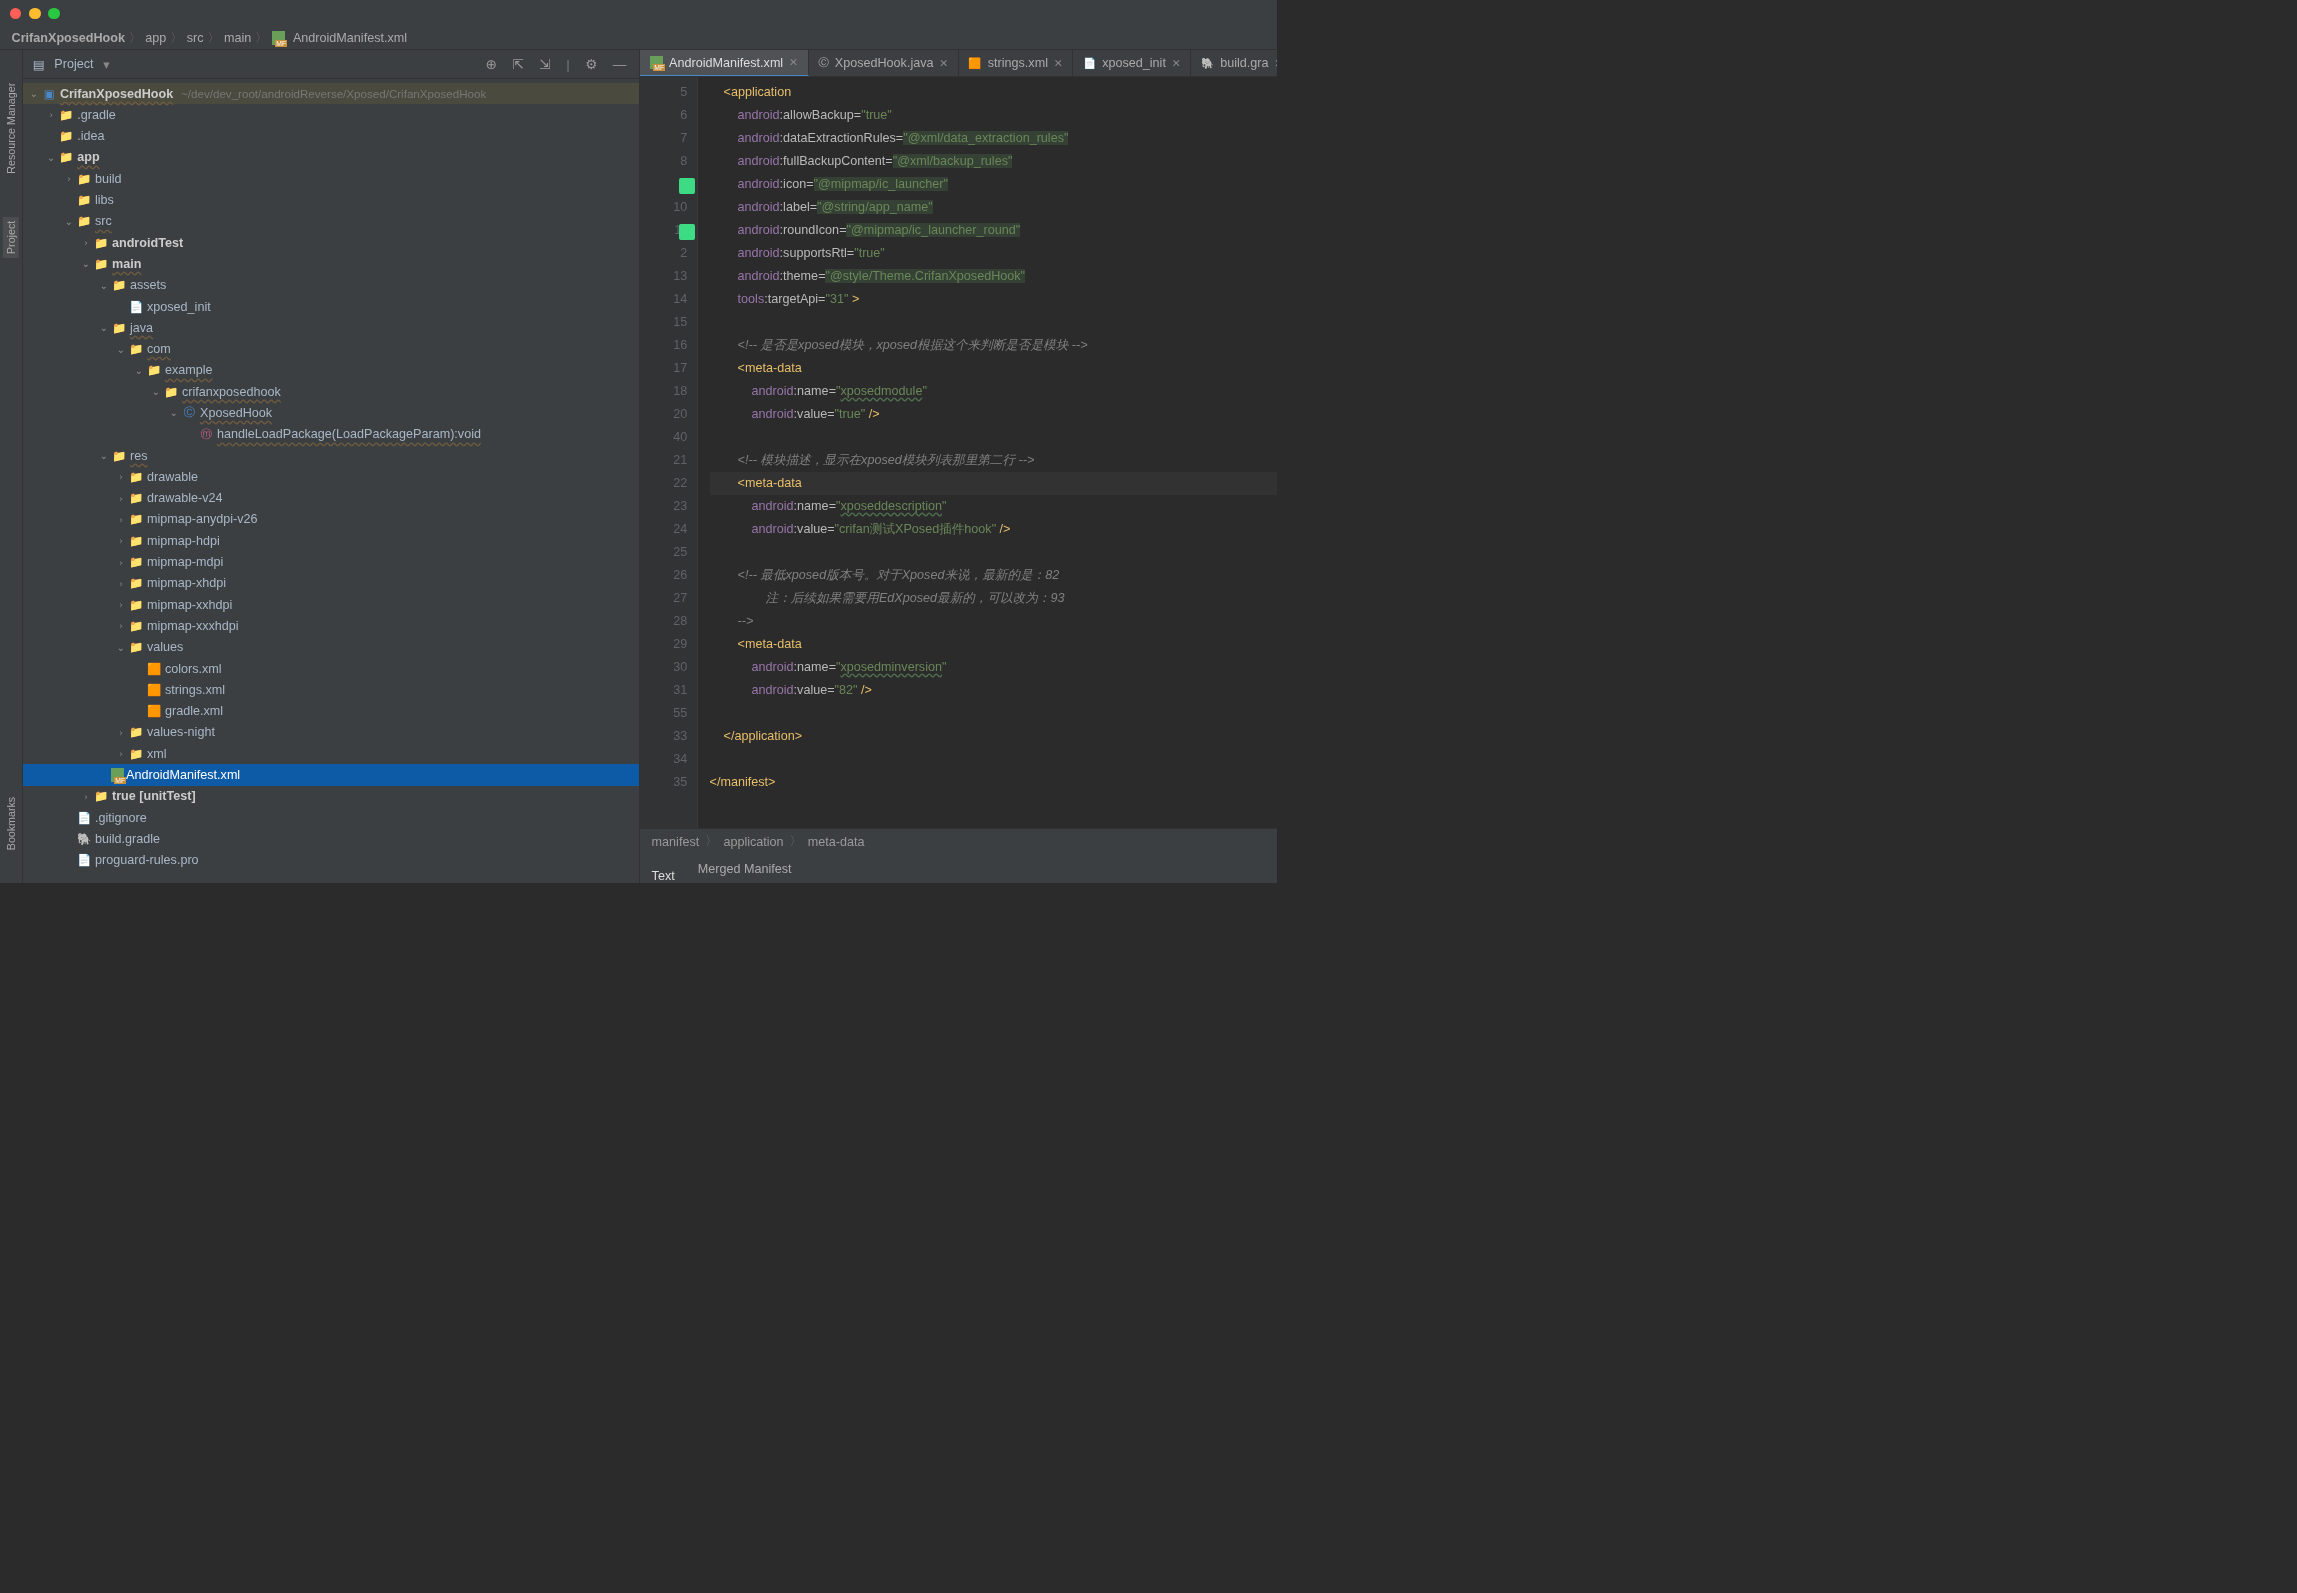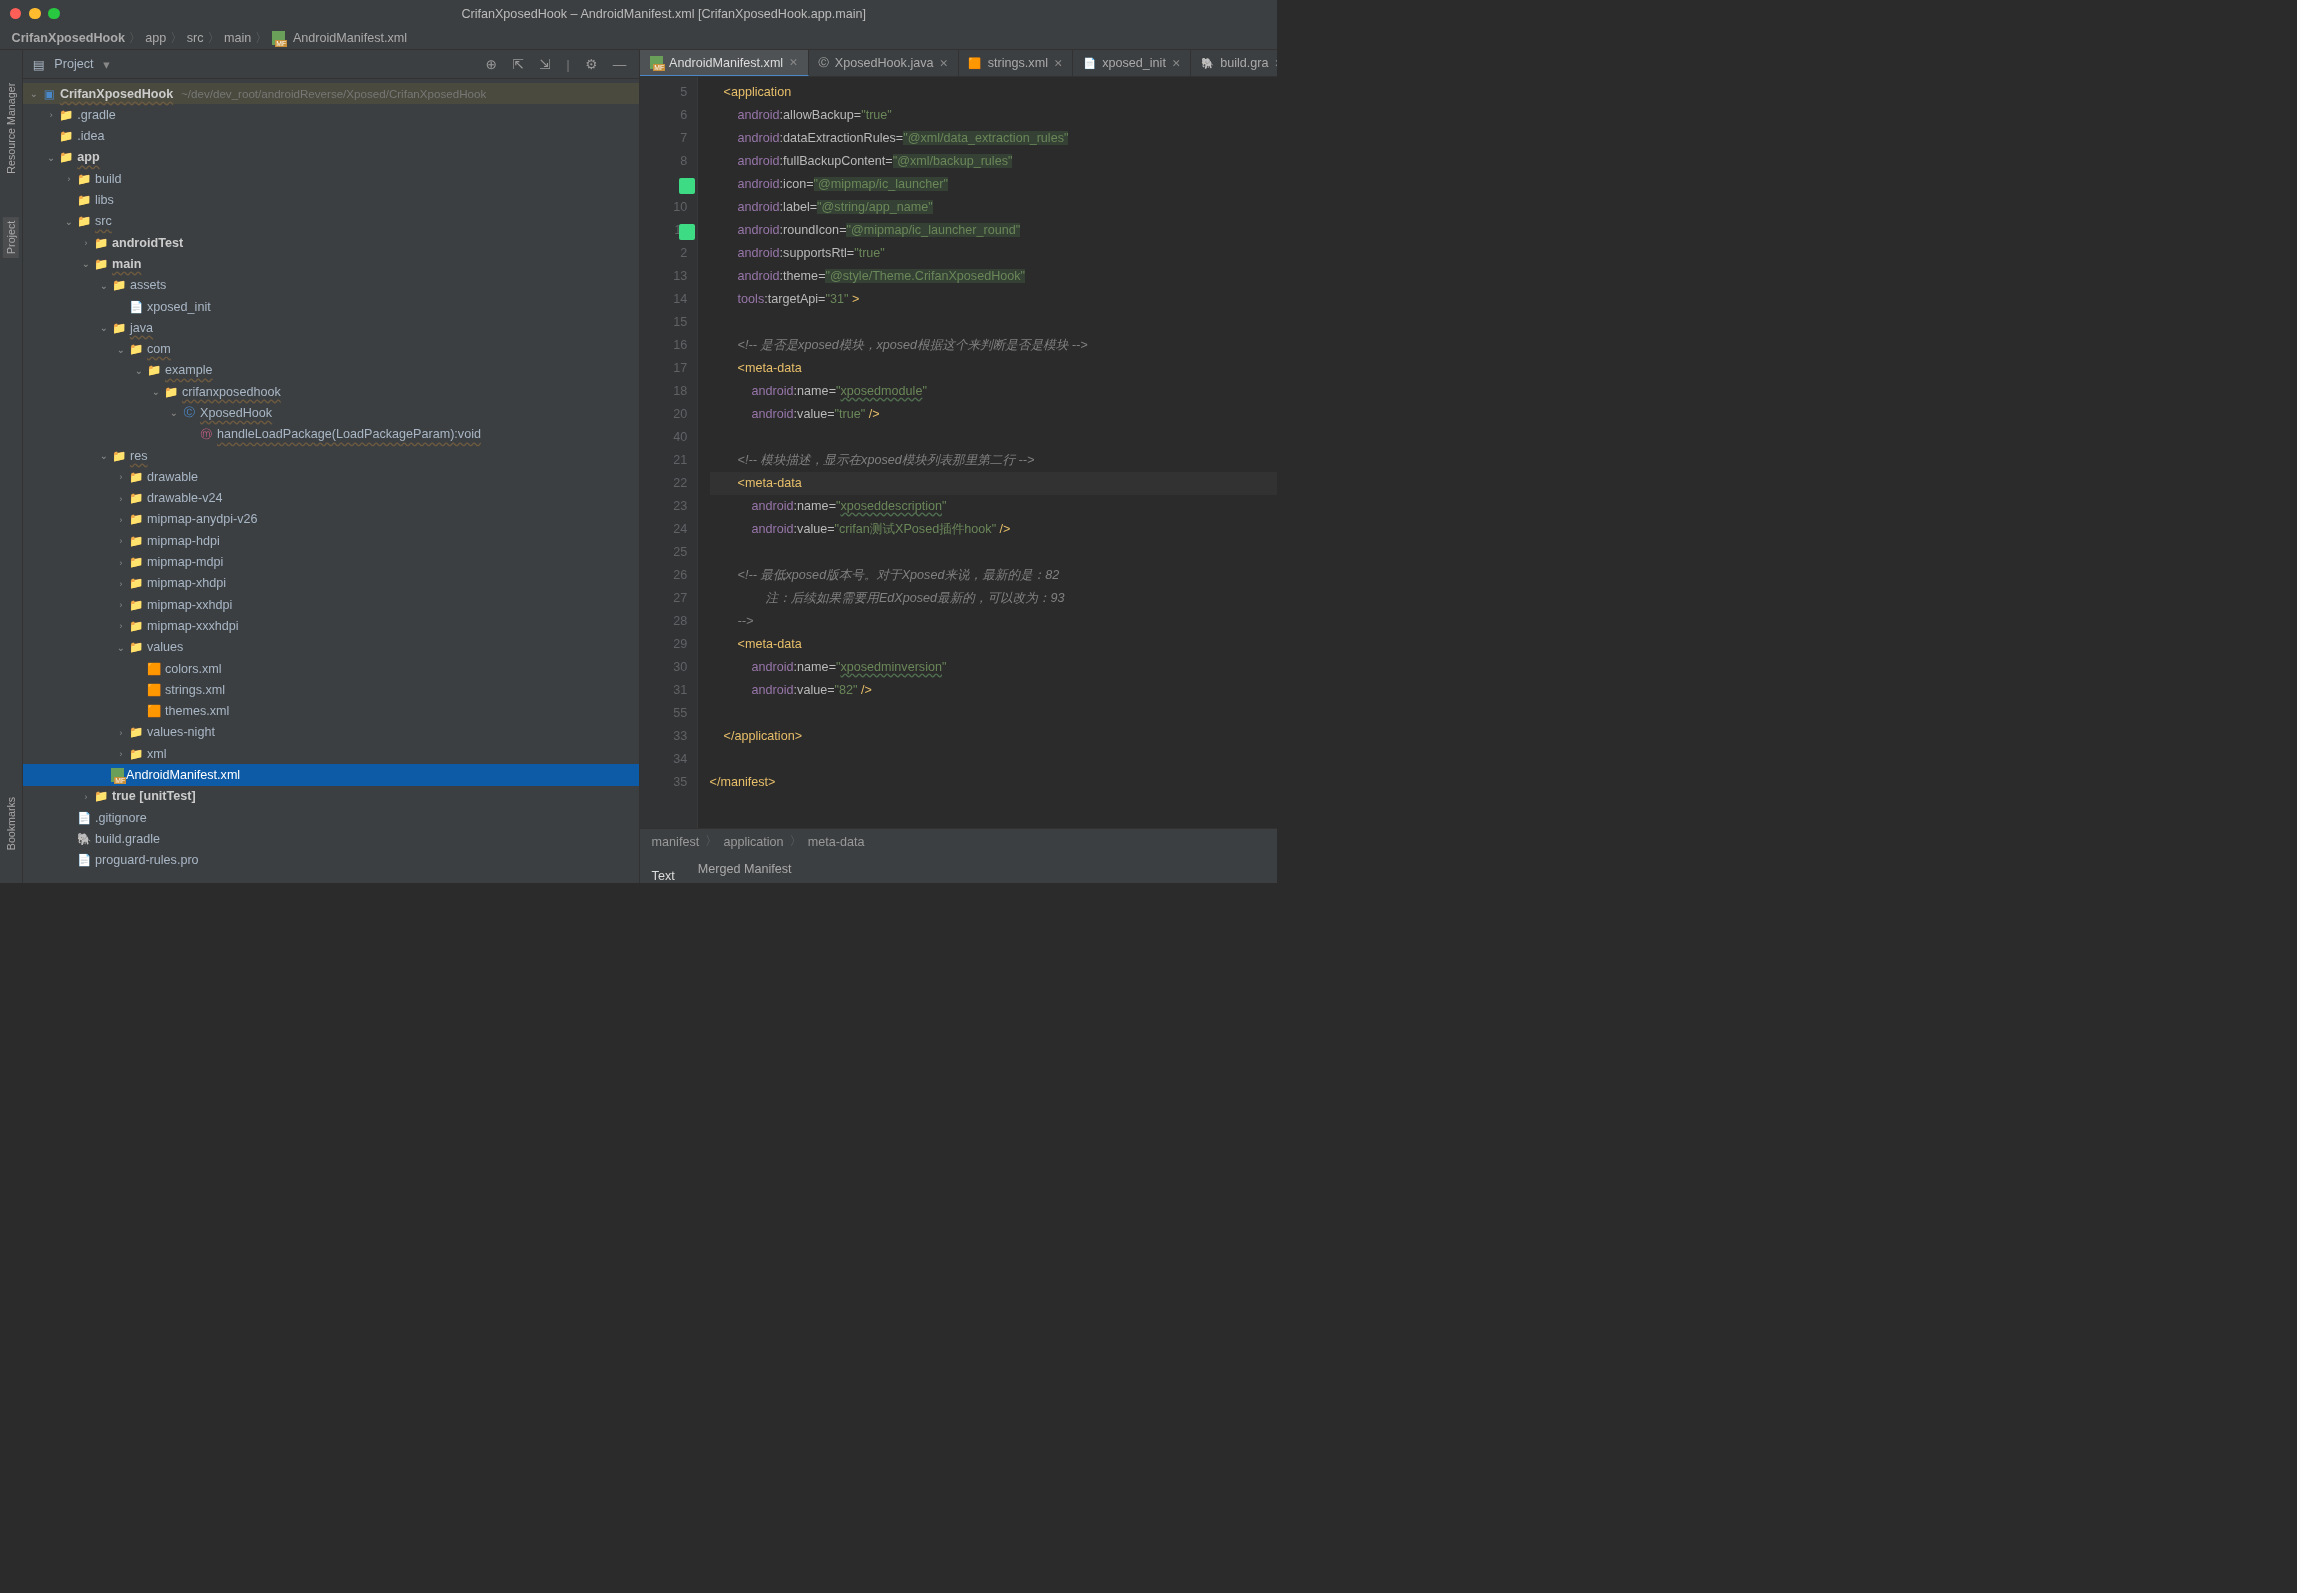--- a/index.html
+++ b/index.html
@@ -59,21 +59,20 @@
 </style>
 </head>
 <body>
 
 <div class="titlebar">
   <div class="dots">
       <div class="dot" style="background: rgb(255, 95, 87);"></div>
       <div class="dot" style="background: rgb(254, 188, 46);"></div>
       <div class="dot" style="background: rgb(40, 200, 64);"></div>
     </div>
-  <div class="title">CrifanXposedHook – AndroidManifest.xml [CrifanXposedHook.app.main]</div>
 </div>
 
 <div class="breadcrumbs">
     <span style="font-weight: bold;">CrifanXposedHook</span>
     <span class="sep">〉</span>
     <span>app</span>
     <span class="sep">〉</span>
     <span>src</span>
     <span class="sep">〉</span>
     <span>main</span>
@@ -245,21 +244,21 @@
           <span class="nm">colors.xml</span>
         </div>
         <div class="node" style="padding-left: 109px;">
           <span class="arrow"></span>
           <span class="icon" style="color:#c78f3a">🟧</span>
           <span class="nm">strings.xml</span>
         </div>
         <div class="node" style="padding-left: 109px;">
           <span class="arrow"></span>
           <span class="icon" style="color:#c78f3a">🟧</span>
-          <span class="nm">themes.xml</span>
+          <span class="nm">gradle.xml</span>
         </div>
         <div class="node" style="padding-left: 91px;">
           <span class="arrow">›</span>
           <span class="icon" style="color:#888">📁</span>
           <span class="nm">values-night</span>
         </div>
         <div class="node" style="padding-left: 91px;">
           <span class="arrow">›</span>
           <span class="icon" style="color:#888">📁</span>
           <span class="nm">xml</span>

